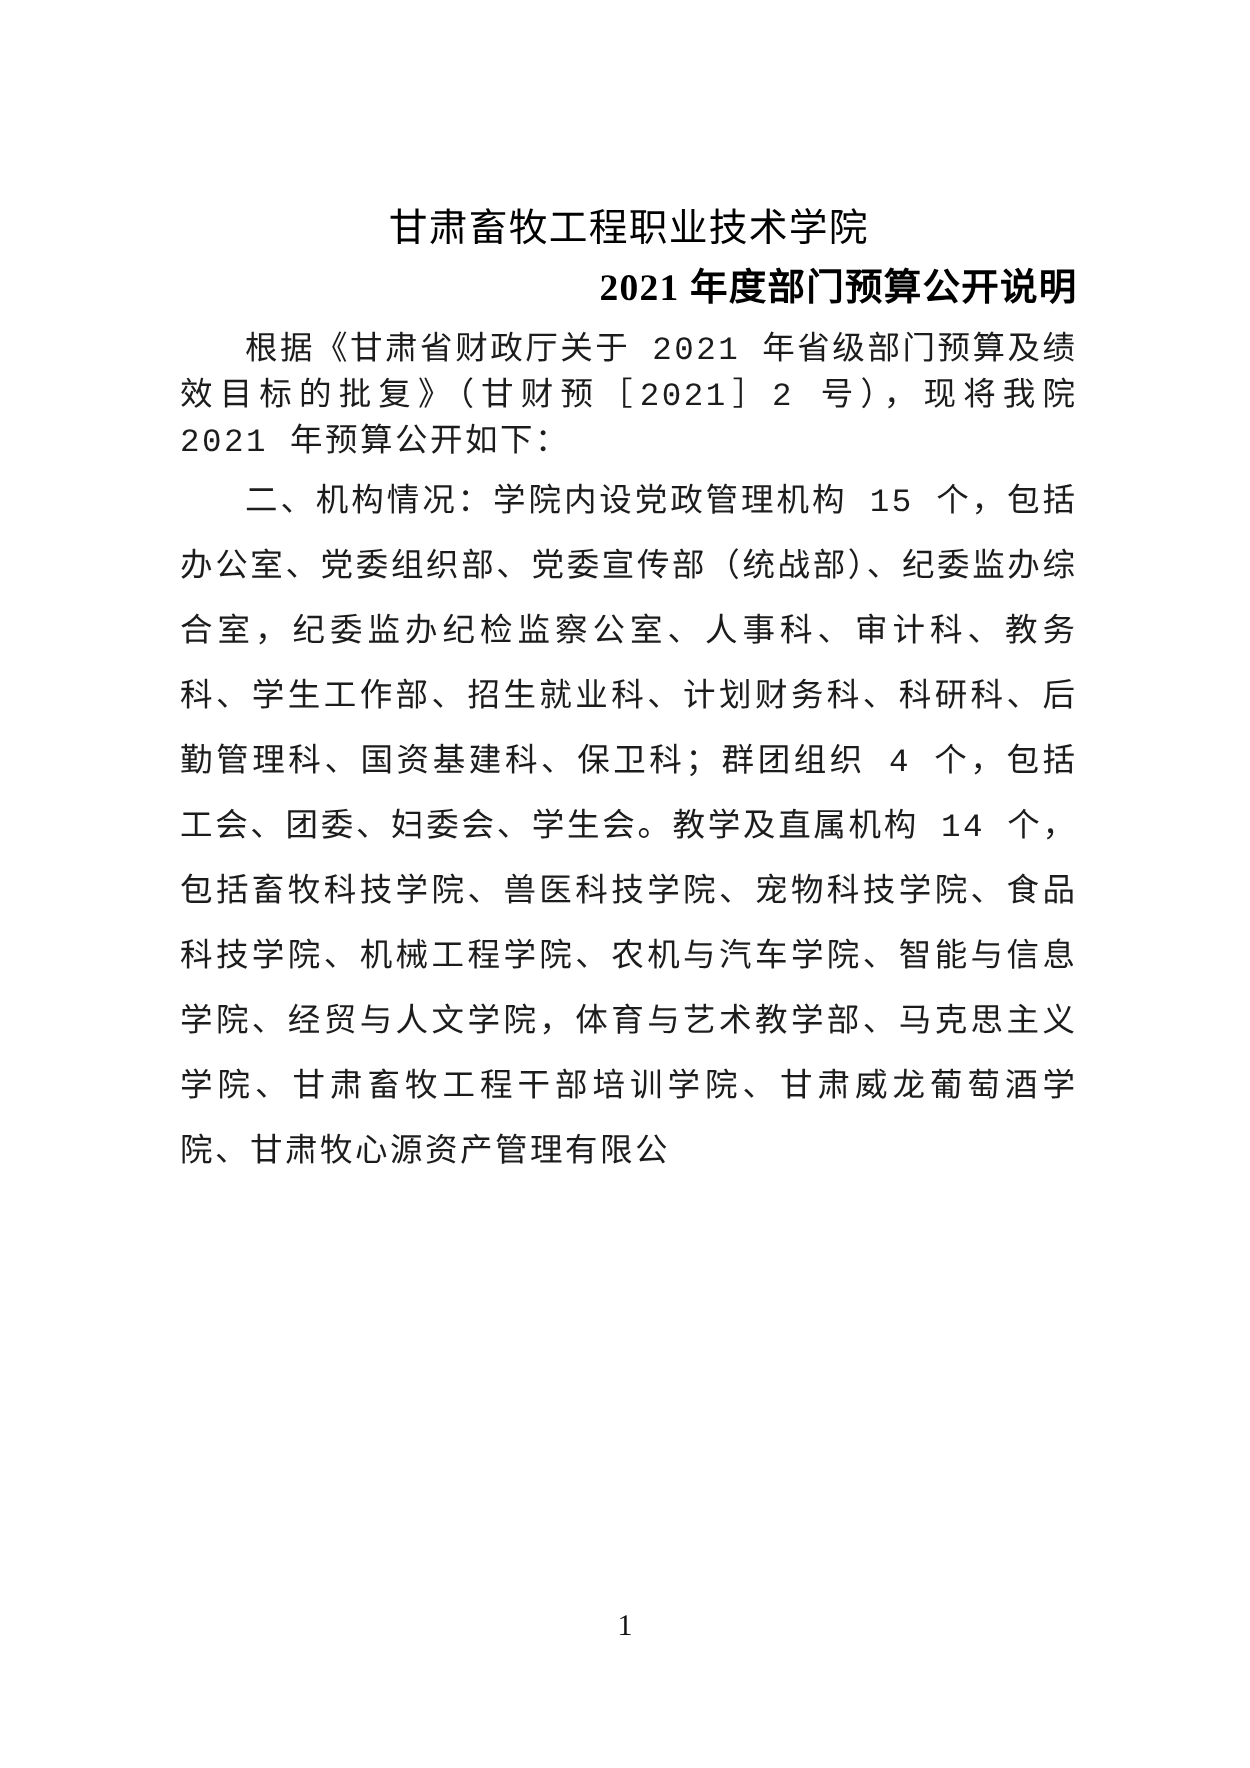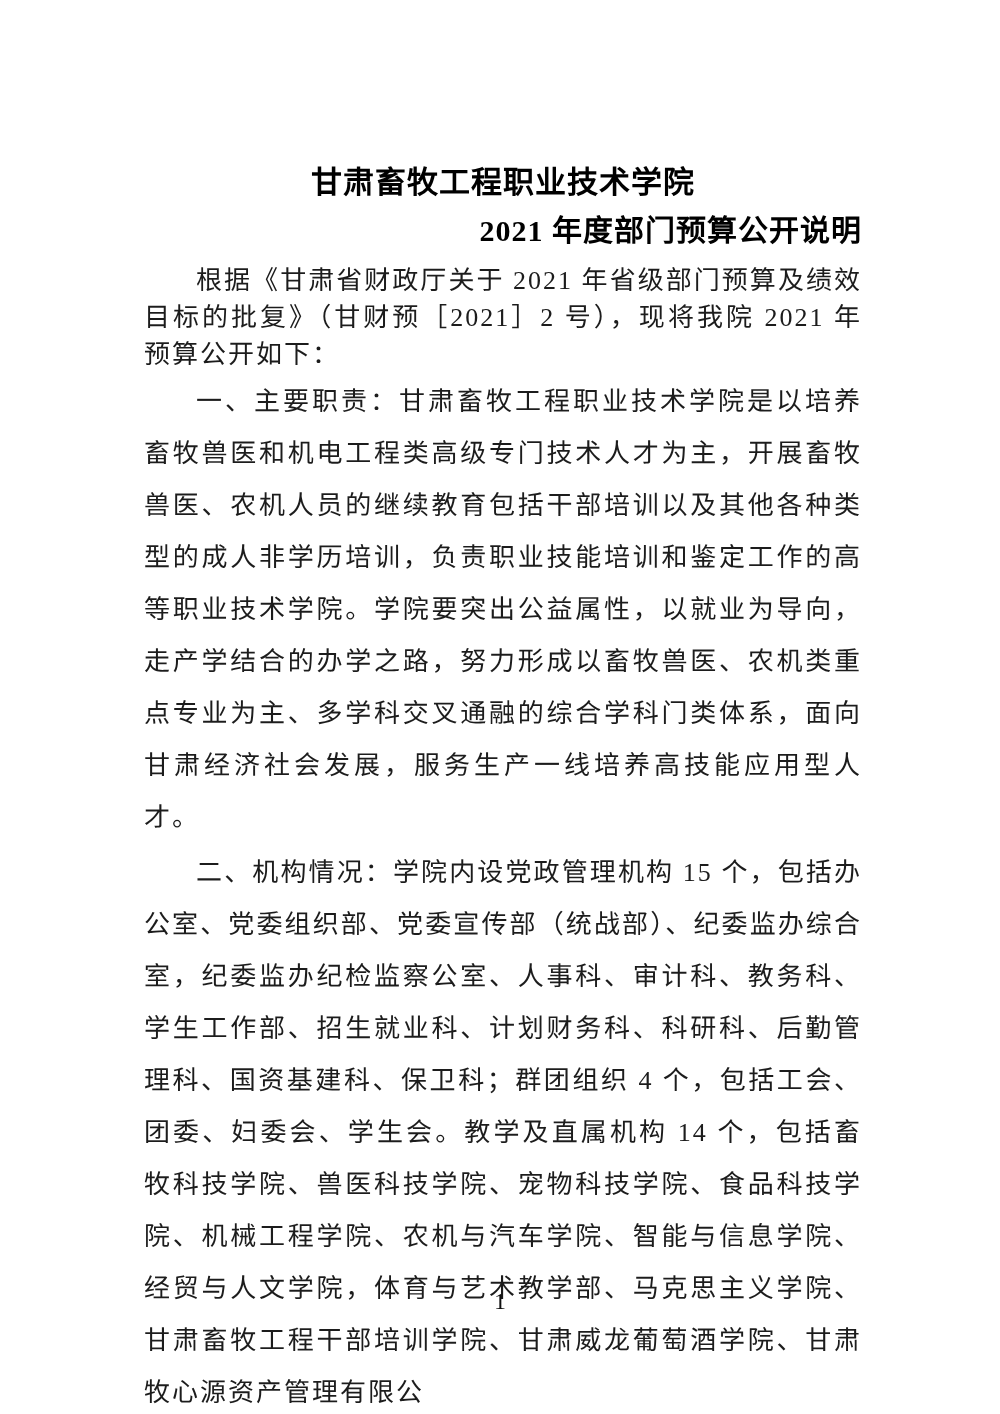--- a/index.html
+++ b/index.html
@@ -17,40 +17,40 @@
   }
   .content {
     position: absolute;
     left: 144px;
     top: 160px;
     width: 718px;
   }
   .doc-title {
     margin: 0;
     font-family: "Liberation Serif", "DejaVu Serif", serif;
-    font-weight: bold;
+    font-weight: normal;
     font-size: 31px;
     line-height: 46px;
     letter-spacing: 1px;
     text-align: center;
     color: #000000;
   }
   .doc-subtitle {
     margin: 2px 0 0 0;
     font-family: "Liberation Serif", "DejaVu Serif", serif;
     font-weight: bold;
     font-size: 30px;
     line-height: 46px;
     letter-spacing: 1px;
     text-align: right;
     color: #000000;
   }
   .para {
     margin: 0;
-    font-family: Liberation Serif, serif;
+    font-family: Liberation Mono, monospace;
     font-size: 26px;
     color: #1c1c1c;
     text-align: justify;
     text-justify: inter-ideograph;
     text-indent: 2em;
     letter-spacing: 2px;
   }
   .para-intro {
     margin-top: 8px;
     line-height: 37px;
@@ -72,17 +72,16 @@
   }
 </style>
 </head>
 <body>
 
 <div class="page">
   <div class="content">
     <h1 class="doc-title">甘肃畜牧工程职业技术学院</h1>
     <h2 class="doc-subtitle">2021 年度部门预算公开说明</h2>
     <p class="para para-intro">根据《甘肃省财政厅关于 2021 年省级部门预算及绩效目标的批复》（甘财预［2021］2 号），现将我院 2021 年预算公开如下：</p>
-    <p class="para para-main">一、主要职责：甘肃畜牧工程职业技术学院是以培养畜牧兽医和机电工程类高级专门技术人才为主，开展畜牧兽医、农机人员的继续教育包括干部培训以及其他各种类型的成人非学历培训，负责职业技能培训和鉴定工作的高等职业技术学院。学院要突出公益属性，以就业为导向，走产学结合的办学之路，努力形成以畜牧兽医、农机类重点专业为主、多学科交叉通融的综合学科门类体系，面向甘肃经济社会发展，服务生产一线培养高技能应用型人才。</p>
     <p class="para para-main">二、机构情况：学院内设党政管理机构 15 个，包括办公室、党委组织部、党委宣传部（统战部）、纪委监办综合室，纪委监办纪检监察公室、人事科、审计科、教务科、学生工作部、招生就业科、计划财务科、科研科、后勤管理科、国资基建科、保卫科；群团组织 4 个，包括工会、团委、妇委会、学生会。教学及直属机构 14 个，包括畜牧科技学院、兽医科技学院、宠物科技学院、食品科技学院、机械工程学院、农机与汽车学院、智能与信息学院、经贸与人文学院，体育与艺术教学部、马克思主义学院、甘肃畜牧工程干部培训学院、甘肃威龙葡萄酒学院、甘肃牧心源资产管理有限公</p>
   </div>
   <div class="page-number">1</div>
 </div>
 
 </body></html>

